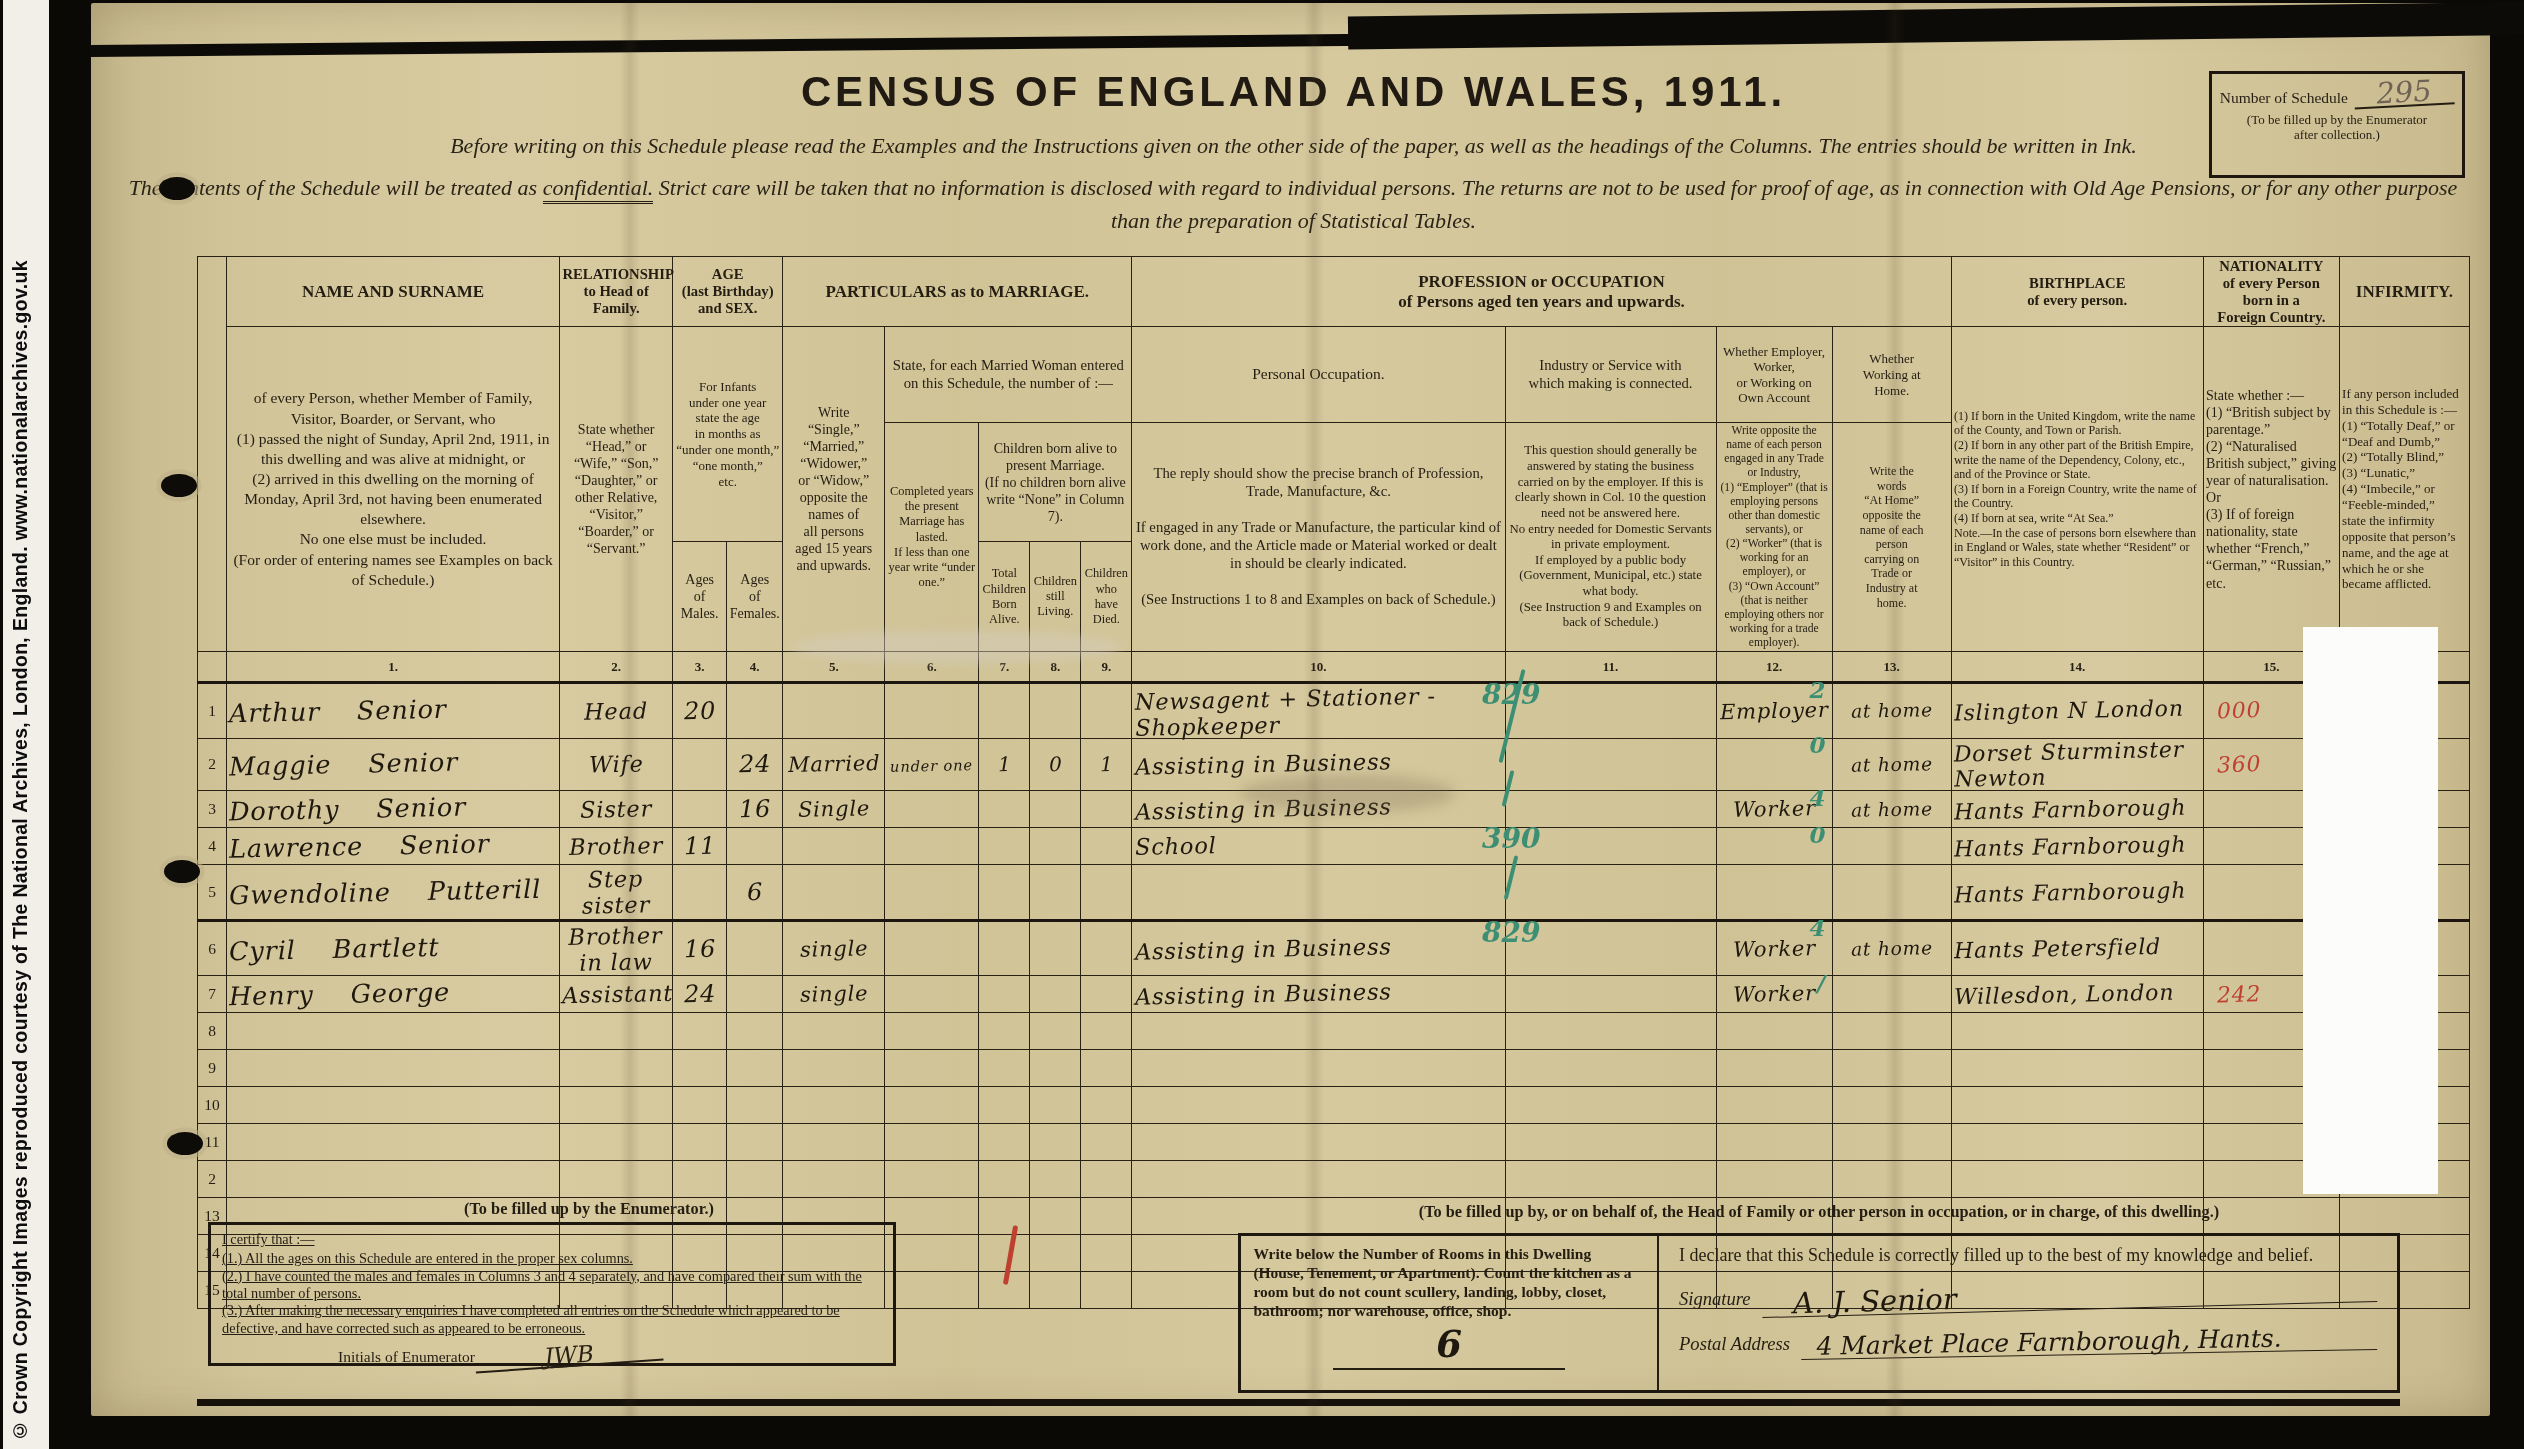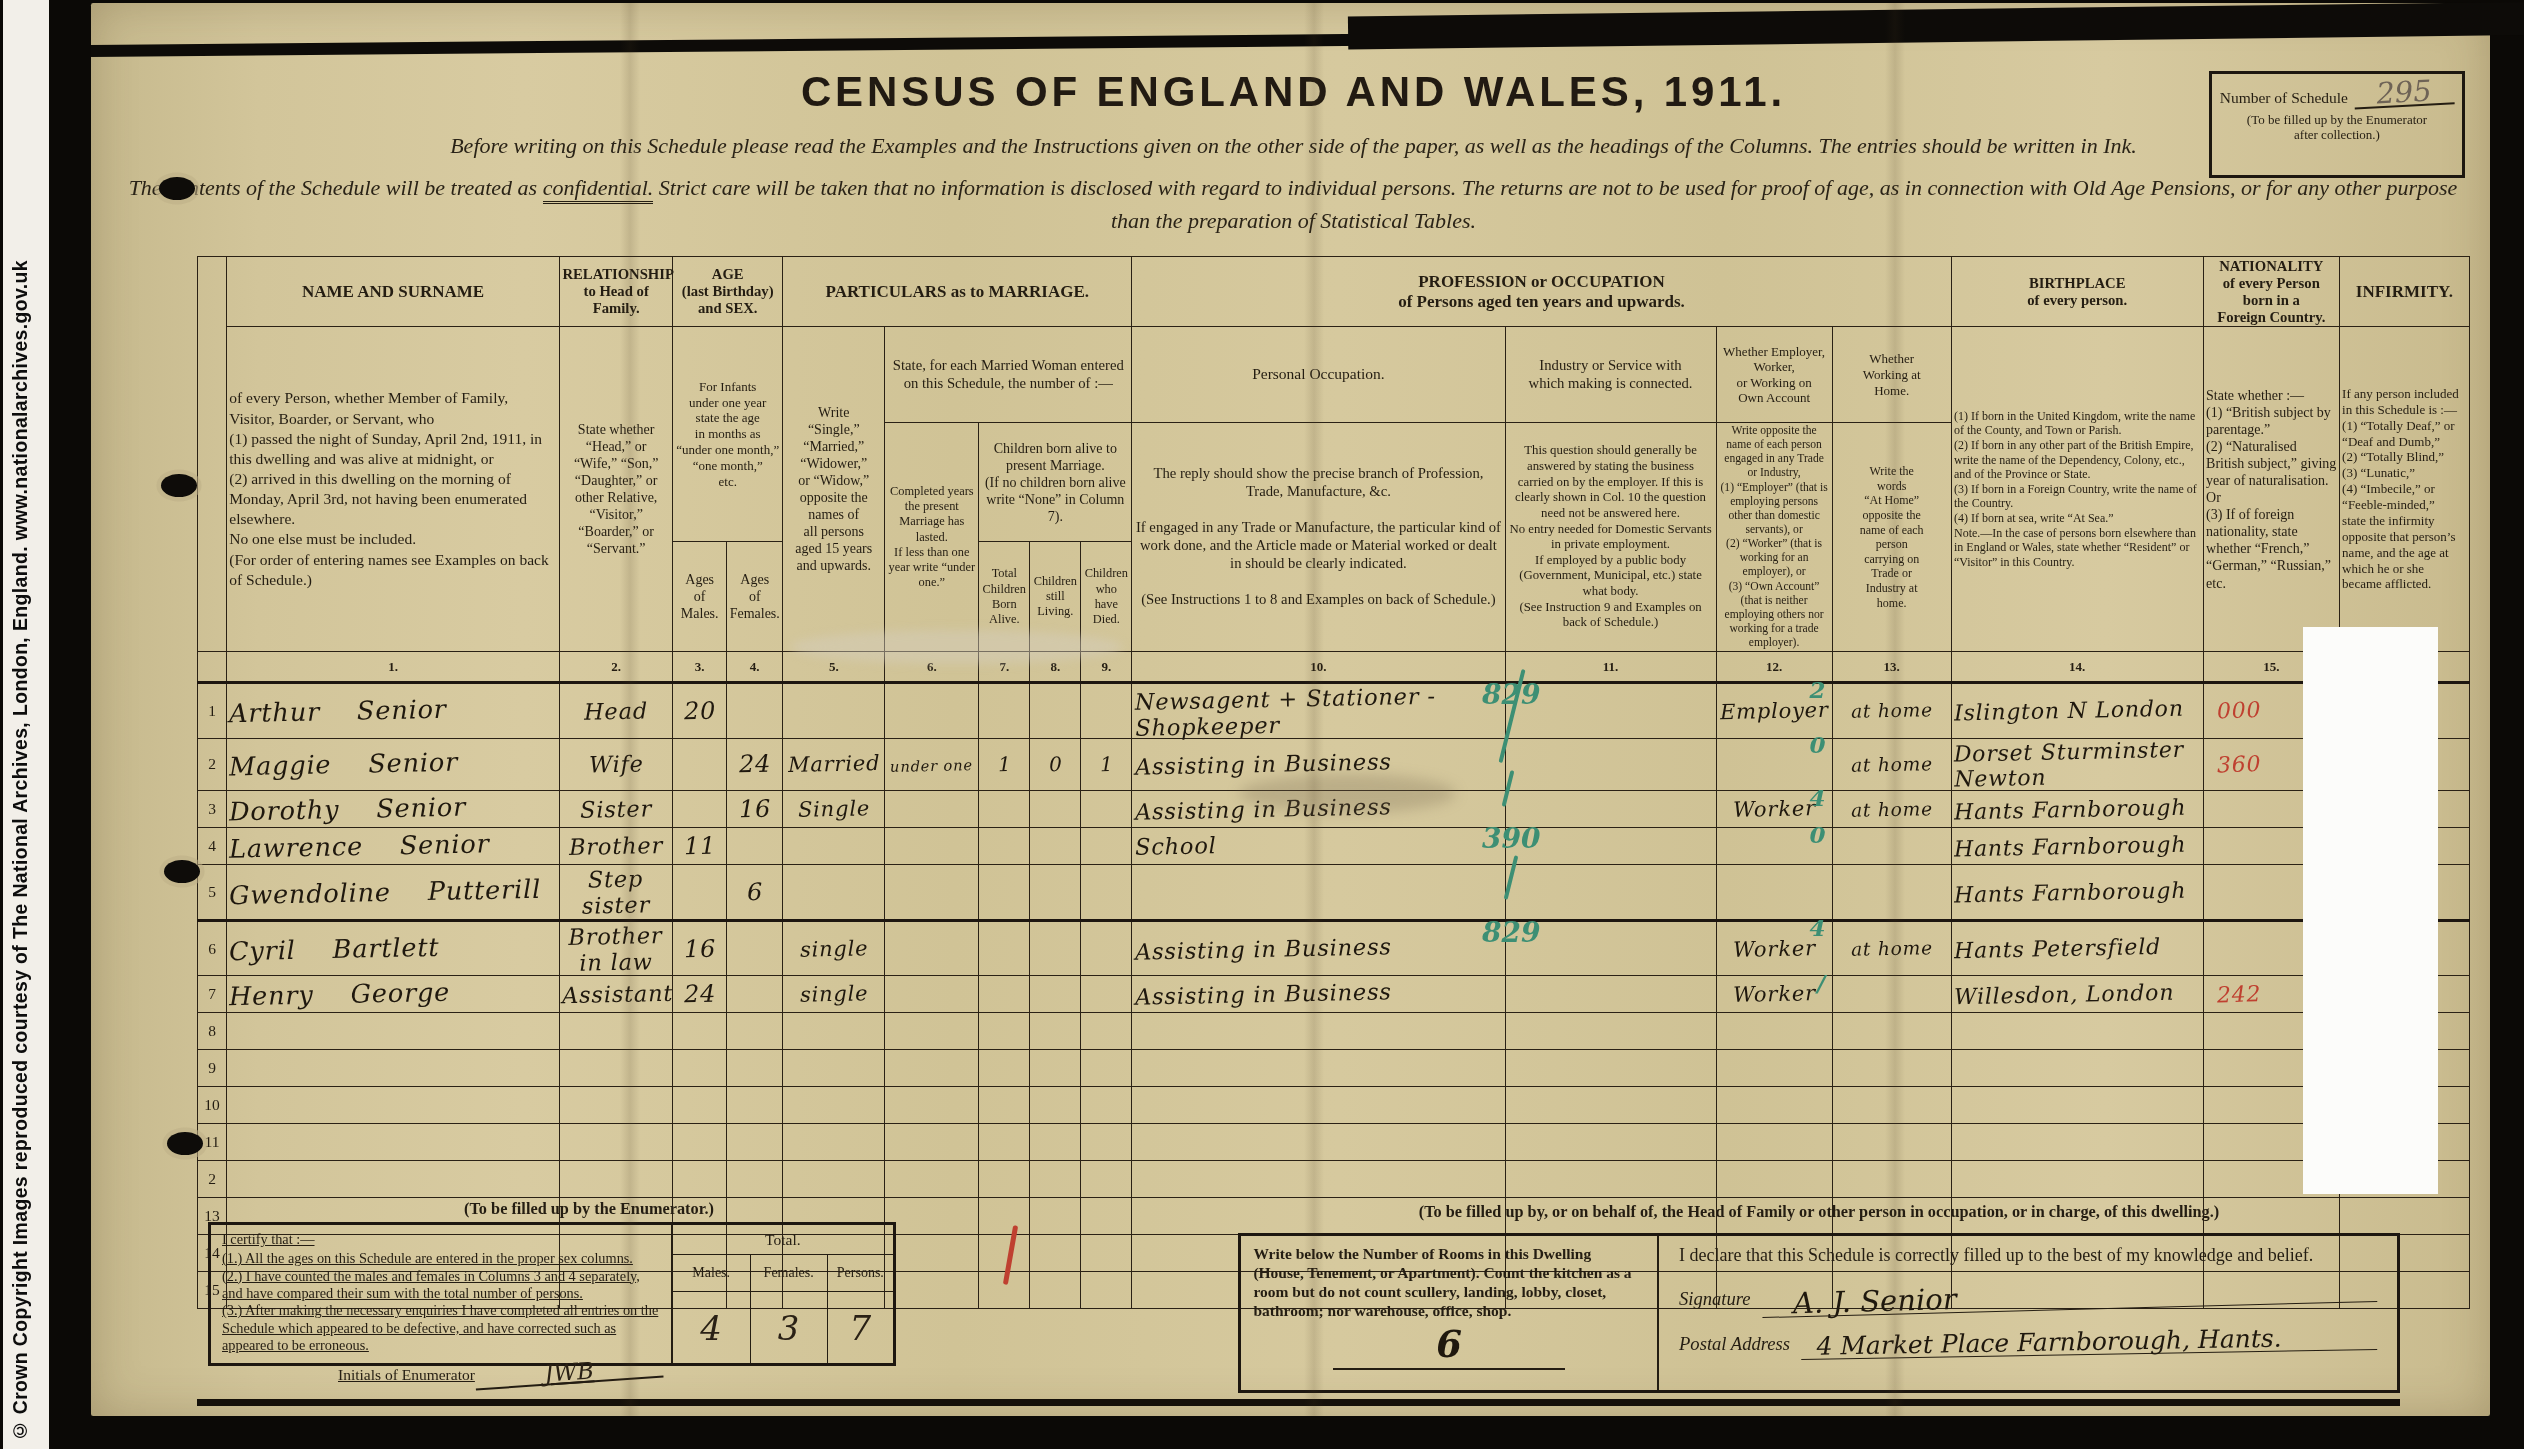--- a/index.html
+++ b/index.html
@@ -36,21 +36,21 @@
   #schedbox .sval{flex:1;text-align:center;border-bottom:2.3px solid #241d12;margin-left:6.2px;
       font-family:"DejaVu Serif",serif;font-style:italic;font-size:29px;line-height:26px;color:#6e6356;transform:rotate(-3deg);}
   #schedbox .snote{margin-top:6.2px;text-align:center;font-size:13px;line-height:1.15;}
   
   table.census{position:absolute;left:197px;top:256px;width:2273px;z-index:10;border-collapse:collapse;table-layout:fixed;}
   table.census th,table.census td{border:1.5px solid #2a2115;vertical-align:middle;padding:0.8px 2.3px;box-sizing:border-box;
       font-family:"Liberation Serif",serif;color:#241d12;}
   table.census th{font-weight:normal;}
   tr.h-group th{font-weight:bold;font-size:17px;line-height:1.15;text-align:center;border-bottom:1.5px solid #2a2115;}
   tr.h-group th.small{font-size:14.7px;}
-  th.deswide{font-size:15.5px;text-align:left;vertical-align:top;padding:7.7px 9.3px;line-height:1.3;}
+  th.deswide{font-size:15.5px;text-align:center;vertical-align:top;padding:7.7px 9.3px;line-height:1.3;}
   th.desc{font-size:14px;text-align:center;vertical-align:middle;line-height:1.22;}
   th.descL{font-size:14px;text-align:left;vertical-align:middle;line-height:1.22;padding:3.1px 6.2px;}
   th.subhdr{font-size:15.5px;text-align:center;vertical-align:middle;line-height:1.2;}
   th.subhdr.sm{font-size:13px;}
   tr.h-nums th{font-weight:bold;font-size:13px;text-align:center;border-bottom:3.1px solid #1d1610;height:31px;}
   tr.h-group{height:51px;} tr.h-sub1{height:96px;} tr.h-sub2{height:101px;} tr.h-sub3{height:93px;}
   tbody tr{height:37px;}
   tbody td{font-size:20px;border-top:0.8px solid #4a3c26;border-bottom:0.8px solid #4a3c26;position:relative;overflow:visible;}
   tbody tr.thick td{border-bottom:3.1px solid #1d1610;}
   td.c-num{font-size:15.5px;text-align:center;color:#2a2115;}
@@ -615,37 +615,20 @@
     <div class="eleft">
       <div>I certify that :—</div>
       <div class="certline pre">(1.) All the ages on this Schedule are entered in the proper sex columns.
 (2.) I have counted the males and females in Columns 3 and 4 separately, and have compared their sum with the total number of persons.
 (3.) After making the necessary enquiries I have completed all entries on the Schedule which appeared to be defective, and have corrected such as appeared to be erroneous.</div>
       <div class="irow">
         <span class="ilabel">Initials of Enumerator</span>
         <span class="ival">JWB</span>
       </div>
     </div>
-    <div class="eright">
-      <div class="tot-title">Total.</div>
-      <div class="tot-cols">
-        <div class="tcol" style="width:77px">
-          <div class="thead">Males.</div>
-          <div class="tval">4</div>
-        </div>
-        <div class="tcol" style="width:77px">
-          <div class="thead">Females.</div>
-          <div class="tval">3</div>
-        </div>
-        <div class="tcol" style="flex:1">
-          <div class="thead">Persons.</div>
-          <div class="tval">7</div>
-        </div>
-      </div>
-    </div>
   </div>
 
   <div class="flabel" style="left:1238px;top:1202px;width:1162px;">(To be filled up by, or on behalf of, the Head of Family or other person in occupation, or in charge, of this dwelling.)</div>
   <div id="dwellbox">
     <div class="dleft">
       <div>Write below the Number of Rooms in this Dwelling (House, Tenement, or Apartment). Count the kitchen as a room but do not count scullery, landing, lobby, closet, bathroom; nor warehouse, office, shop.</div>
       <div class="rooms"><span class="hwbig">6</span></div>
       <div class="rline"></div>
     </div>
     <div class="dright">

